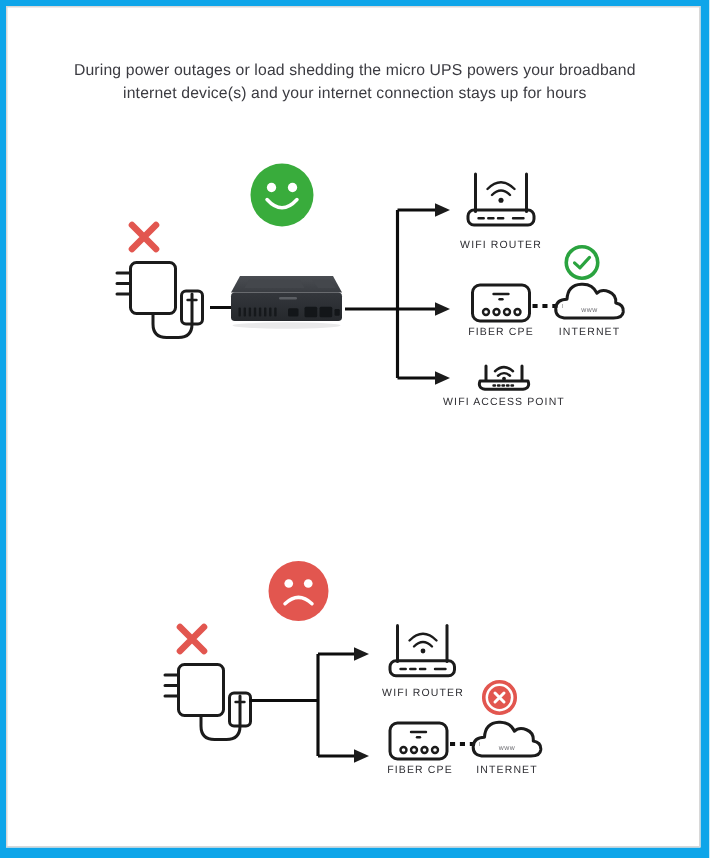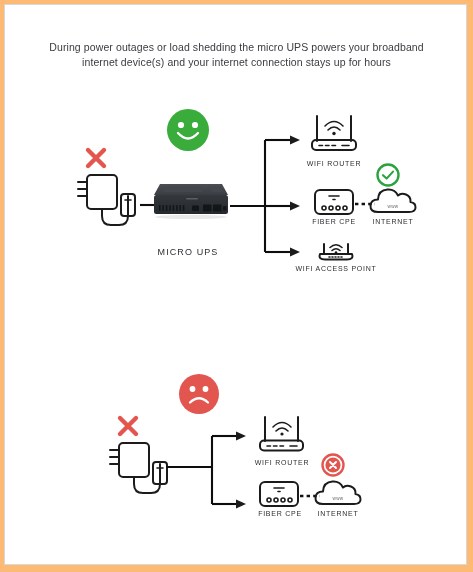--- a/index.html
+++ b/index.html
@@ -1,17 +1,17 @@
 <!DOCTYPE html>
 <html><head>
 <meta charset="utf-8">
 <style>
   html,body{margin:0;padding:0;background:#ffffff;}
   body{width:473px;height:572px;font-family:"Liberation Sans",sans-serif;overflow:hidden;}
-  #page{position:relative;width:473px;height:572px;background:#fdba74;}
+  #page{position:relative;width:473px;height:572px;background:#0ea5e9;}
   .frame{position:absolute;left:4px;top:4px;width:463px;height:561px;border:1px solid #d8d8d8;box-sizing:border-box;background:#fff;}
 
   .caption{position:absolute;text-align:center;color:#3b3b41;font-size:10.5px;line-height:15px;letter-spacing:.1px;}
   #caption-top{left:34px;top:40px;width:405px;}
   #caption-bottom{left:34px;top:322px;width:405px;}
 
   .node{position:absolute;}
   .nlabel{position:absolute;text-align:center;color:#2e2e33;font-size:7px;letter-spacing:.75px;white-space:nowrap;}
   .nlabel.big{font-size:9px;letter-spacing:1.1px;}
 
@@ -105,21 +105,20 @@
       <rect x="46" y="27.5" width="7" height="5.5" rx="1" fill="#131619"></rect>
       <rect x="57" y="26.5" width="8.5" height="7" rx="1" fill="#131619"></rect>
       <rect x="67" y="26.5" width="8.5" height="7" rx="1" fill="#131619"></rect>
       <rect x="77" y="28" width="3.5" height="4.5" rx=".8" fill="#131619"></rect>
 
       <rect x="40" y="20" width="12" height="1.6" rx=".8" fill="#5b5e63"></rect>
 
       <ellipse cx="45" cy="39" rx="36" ry="2.1" fill="#e9e9ea"></ellipse>
     </svg>
   </div>
-  <div class="nlabel big" style="left:108px;top:247px;width:160px;">MICRO UPS</div>
 
   <div class="node" style="left:230px;top:134px;">
     <svg width="82" height="126" viewBox="0 0 82 126">
       <path class="conn" d="M0 72 L35 72"></path>
       <path class="conn" d="M35 6 L35 118"></path>
       <path class="conn" d="M35 6 L62 6"></path>
       <path class="conn" d="M35 72 L62 72"></path>
       <path class="conn" d="M35 118 L62 118"></path>
       <path class="fillblk" d="M60 1.5 L70 6 L60 10.5 Z"></path>
       <path class="fillblk" d="M60 67.5 L70 72 L60 76.5 Z"></path>

